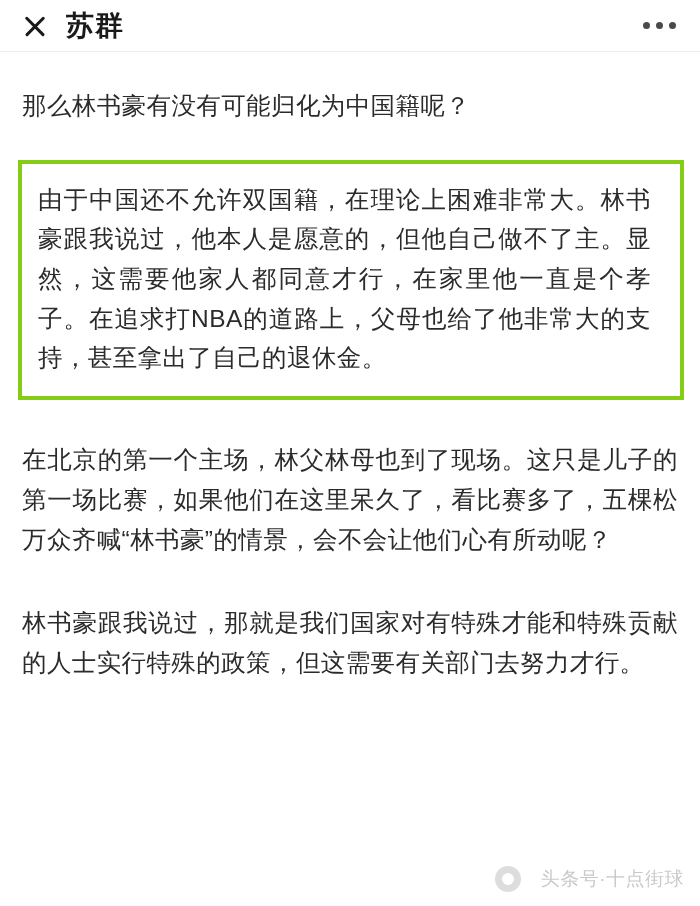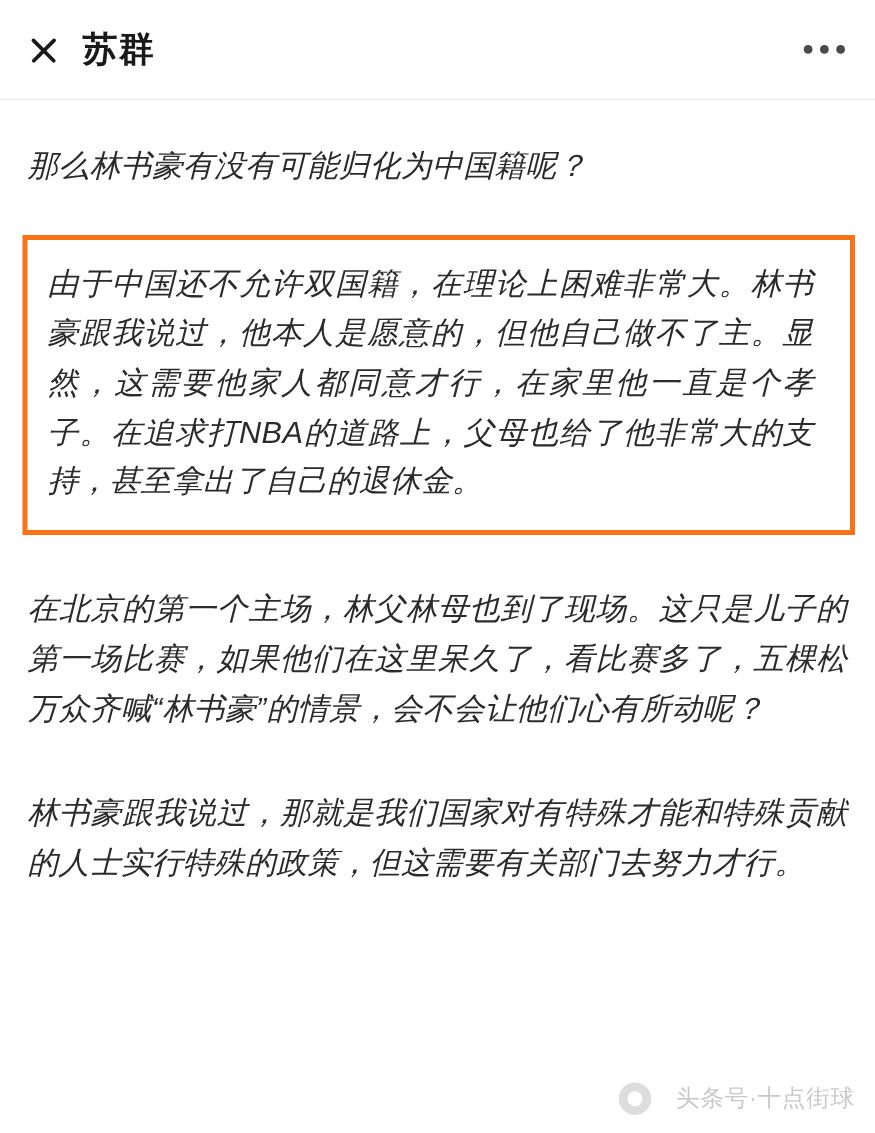--- a/index.html
+++ b/index.html
@@ -16,21 +16,21 @@
   .page {
     position: relative;
     width: 700px;
     height: 906px;
     background: #ffffff;
     box-sizing: border-box;
   }
   
   .topbar {
     position: relative;
-    height: 80px;
+    height: 52px;
     display: flex;
     align-items: center;
     padding: 0 22px 0 18px;
     box-sizing: border-box;
     background: #ffffff;
     border-bottom: 1px solid #ececec;
   }
   .close-btn {
     width: 34px;
     height: 34px;
@@ -73,38 +73,37 @@
     height: 7px;
     border-radius: 50%;
     background: #4a4a4a;
     display: block;
   }
 
   
   .article {
     padding: 0 22px;
     box-sizing: border-box;
-    font-style: italic;
   }
   .para {
     font-size: 24.5px;
     line-height: 1.62;
     color: #2b2b2b;
     letter-spacing: 0.4px;
     margin: 0;
     text-align: justify;
   }
   .para.first { padding-top: 34px; }
   .para.gap   { padding-top: 40px; }
   .para.gap2  { padding-top: 44px; }
 
   
   .highlight-box {
     margin-top: 34px;
-    border: 4px solid #f97316;
+    border: 4px solid #84cc16;
     padding: 16px 29px 18px 16px;
     box-sizing: border-box;
     margin-left: -4px;
     margin-right: -6px;
     background: #ffffff;
   }
   .highlight-box .para {
     color: #2b2b2b;
   }
 

